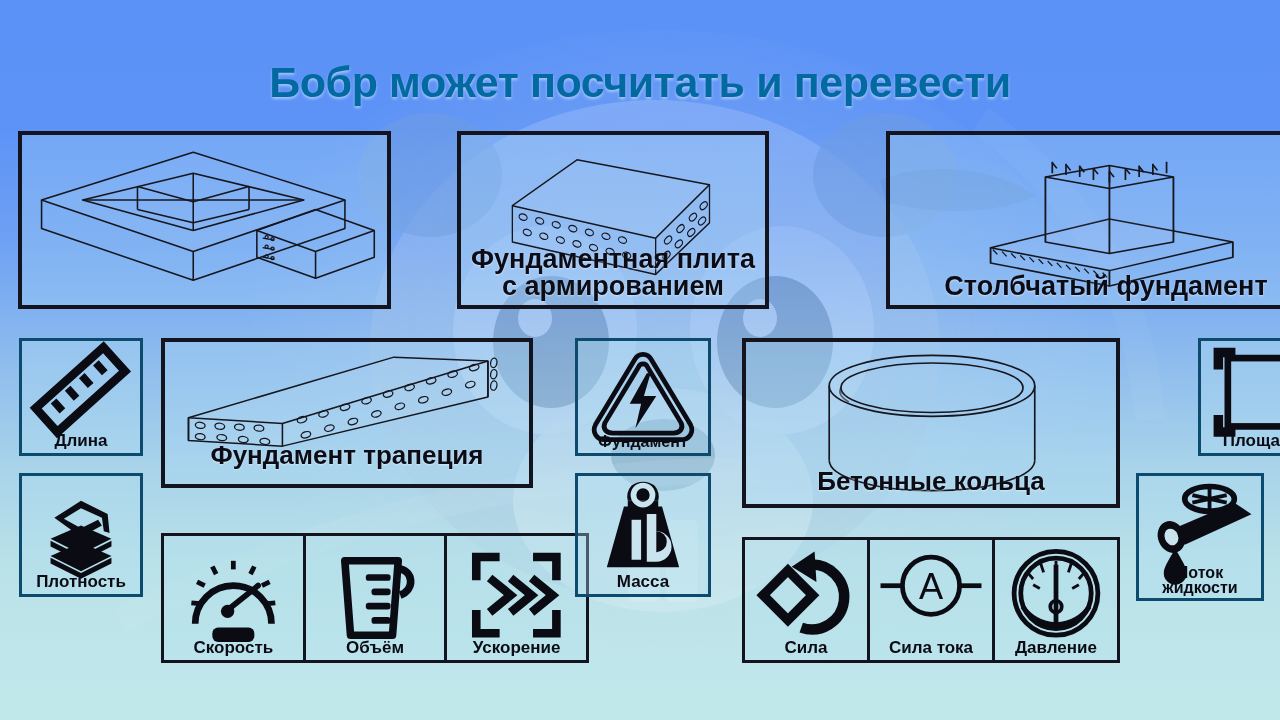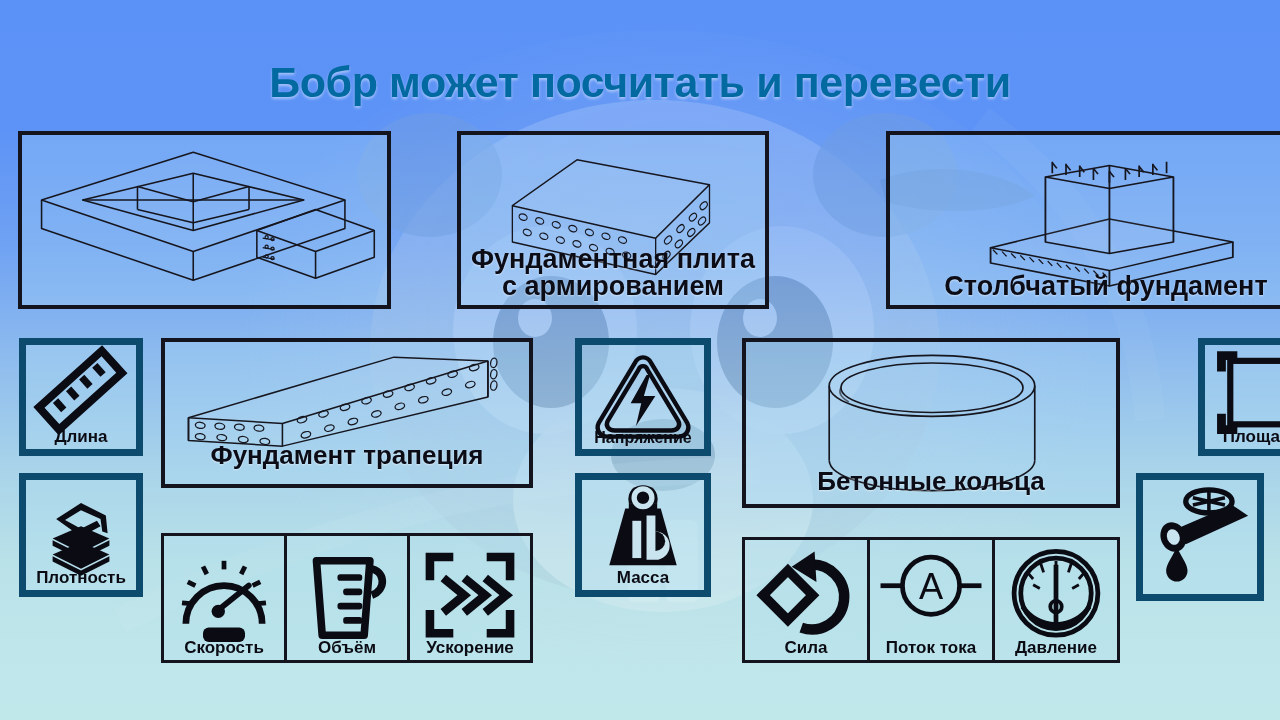--- a/index.html
+++ b/index.html
@@ -68,21 +68,21 @@
 
   
   .big-label { font-size: 27px; bottom: 5px; }
 
   
   .wide-label { font-size: 26px; }
 
   
   .tile {
     position: absolute;
-    border: 7px solid #0c4a6e;
+    border: 3px solid #0c4a6e;
     background: rgba(175, 222, 240, 0.35);
     z-index: 4;
     overflow: hidden;
   }
   .tile .art { position: absolute; inset: 0; }
   .tile .art svg { width: 100%; height: 100%; display: block; }
   .tile-label {
     position: absolute;
     left: 0; right: 0; bottom: 3px;
     text-align: center;
@@ -342,21 +342,21 @@
           <ellipse cx="336" cy="22" rx="3.2" ry="5" transform="rotate(10 336 22)"></ellipse>
           <ellipse cx="336" cy="34" rx="3.2" ry="5" transform="rotate(10 336 34)"></ellipse>
           <ellipse cx="336" cy="46" rx="3.2" ry="5" transform="rotate(10 336 46)"></ellipse>
         </g>
       </g>
     </svg>
   </div>
   <div class="card-label wide-label" style="bottom:16px;">Фундамент трапеция</div>
 </div>
 
-<div class="tile-group" style="left:161px; top:533px; width:372px; height:130px;">
+<div class="tile-group" style="left:161px; top:533px; width:428px; height:130px;">
 
   <div class="cell">
     <div class="art">
       <svg viewBox="0 0 124 130">
         <g fill="none" stroke="#0b0b14" stroke-width="7">
           <path d="M22 92 A40 40 0 1 1 102 92"></path>
         </g>
         <g stroke="#0b0b14" stroke-width="5">
           <path d="M62 26 v9"></path>
             <path d="M40 32 l4 8"></path>
@@ -417,21 +417,21 @@
 <div class="tile" style="left:575px; top:338px; width:136px; height:118px;">
   <div class="art">
     <svg viewBox="0 0 136 118">
       <g fill="none" stroke="#0b0b14" stroke-width="5" stroke-linejoin="round">
         <path d="M68 14 C72 14 75 16 77 20 L118 88 C122 96 117 104 108 104 L28 104 C19 104 14 96 18 88 L59 20 C61 16 64 14 68 14 Z"></path>
         <path d="M68 24 C70 24 72 25 73 28 L108 86 C111 92 107 97 100 97 L36 97 C29 97 25 92 28 86 L63 28 C64 25 66 24 68 24 Z"></path>
       </g>
       <path d="M72 34 L54 66 L66 66 L60 92 L82 58 L69 58 L76 34 Z" fill="#0b0b14"></path>
     </svg>
   </div>
-  <div class="tile-label" style="font-size:16px;">Напряжение</div>
+  <div class="tile-label" style="font-size:16px;">Фундамент</div>
 </div>
 
 <div class="tile" style="left:575px; top:473px; width:136px; height:124px;">
   <div class="art">
     <svg viewBox="0 0 136 124">
       <g fill="#0b0b14">
         <path d="M56 10 A20 20 0 0 1 80 10 A18 18 0 0 1 84 26 L52 26 A18 18 0 0 1 56 10 Z"></path>
         <path d="M52 26 L84 26 L84 38 L52 38 Z"></path>
         <path d="M48 32 L88 32 L106 96 L30 96 Z"></path>
       </g>
@@ -496,20 +496,22 @@
           <path d="M56 20 L92 28 M56 28 L92 20 M74 12 L74 36"></path>
         </g>
 
         <path d="M38 76 C30 90 26 96 26 102 A12 12 0 0 0 50 102 C50 96 46 90 38 76 Z"></path>
       </g>
       <g fill="#c9e4ef">
         <ellipse cx="34" cy="64" rx="7" ry="9" transform="rotate(-22 34 64)"></ellipse>
       </g>
     </svg>
   </div>
+  <div class="tile-label two">Поток
+жидкости</div>
 </div>
 
 <div class="tile-group" style="left:742px; top:537px; width:378px; height:126px;">
 
   <div class="cell">
     <div class="art">
       <svg viewBox="0 0 126 126">
         <g fill="none" stroke="#0b0b14" stroke-width="10">
           <path d="M18 58 L44 32 L70 58 L44 84 Z"></path>
         </g>
@@ -526,21 +528,21 @@
     <div class="art">
       <svg viewBox="0 0 126 126">
         <g fill="none" stroke="#0b0b14" stroke-width="5">
           <circle cx="63" cy="48" r="30"></circle>
           <path d="M10 48 L33 48"></path>
           <path d="M93 48 L116 48"></path>
         </g>
         <text x="63" y="62" text-anchor="middle" font-family="Liberation Sans, sans-serif" font-size="38" fill="#0b0b14">A</text>
       </svg>
     </div>
-    <div class="tile-label">Поток тока</div>
+    <div class="tile-label">Сила тока</div>
   </div>
 
   <div class="cell">
     <div class="art">
       <svg viewBox="0 0 126 126">
         <g fill="none" stroke="#0b0b14" stroke-width="5">
           <circle cx="63" cy="56" r="44"></circle>
           <circle cx="63" cy="56" r="37"></circle>
           <path d="M28 70 A42 42 0 0 0 98 70"></path>
         </g>

